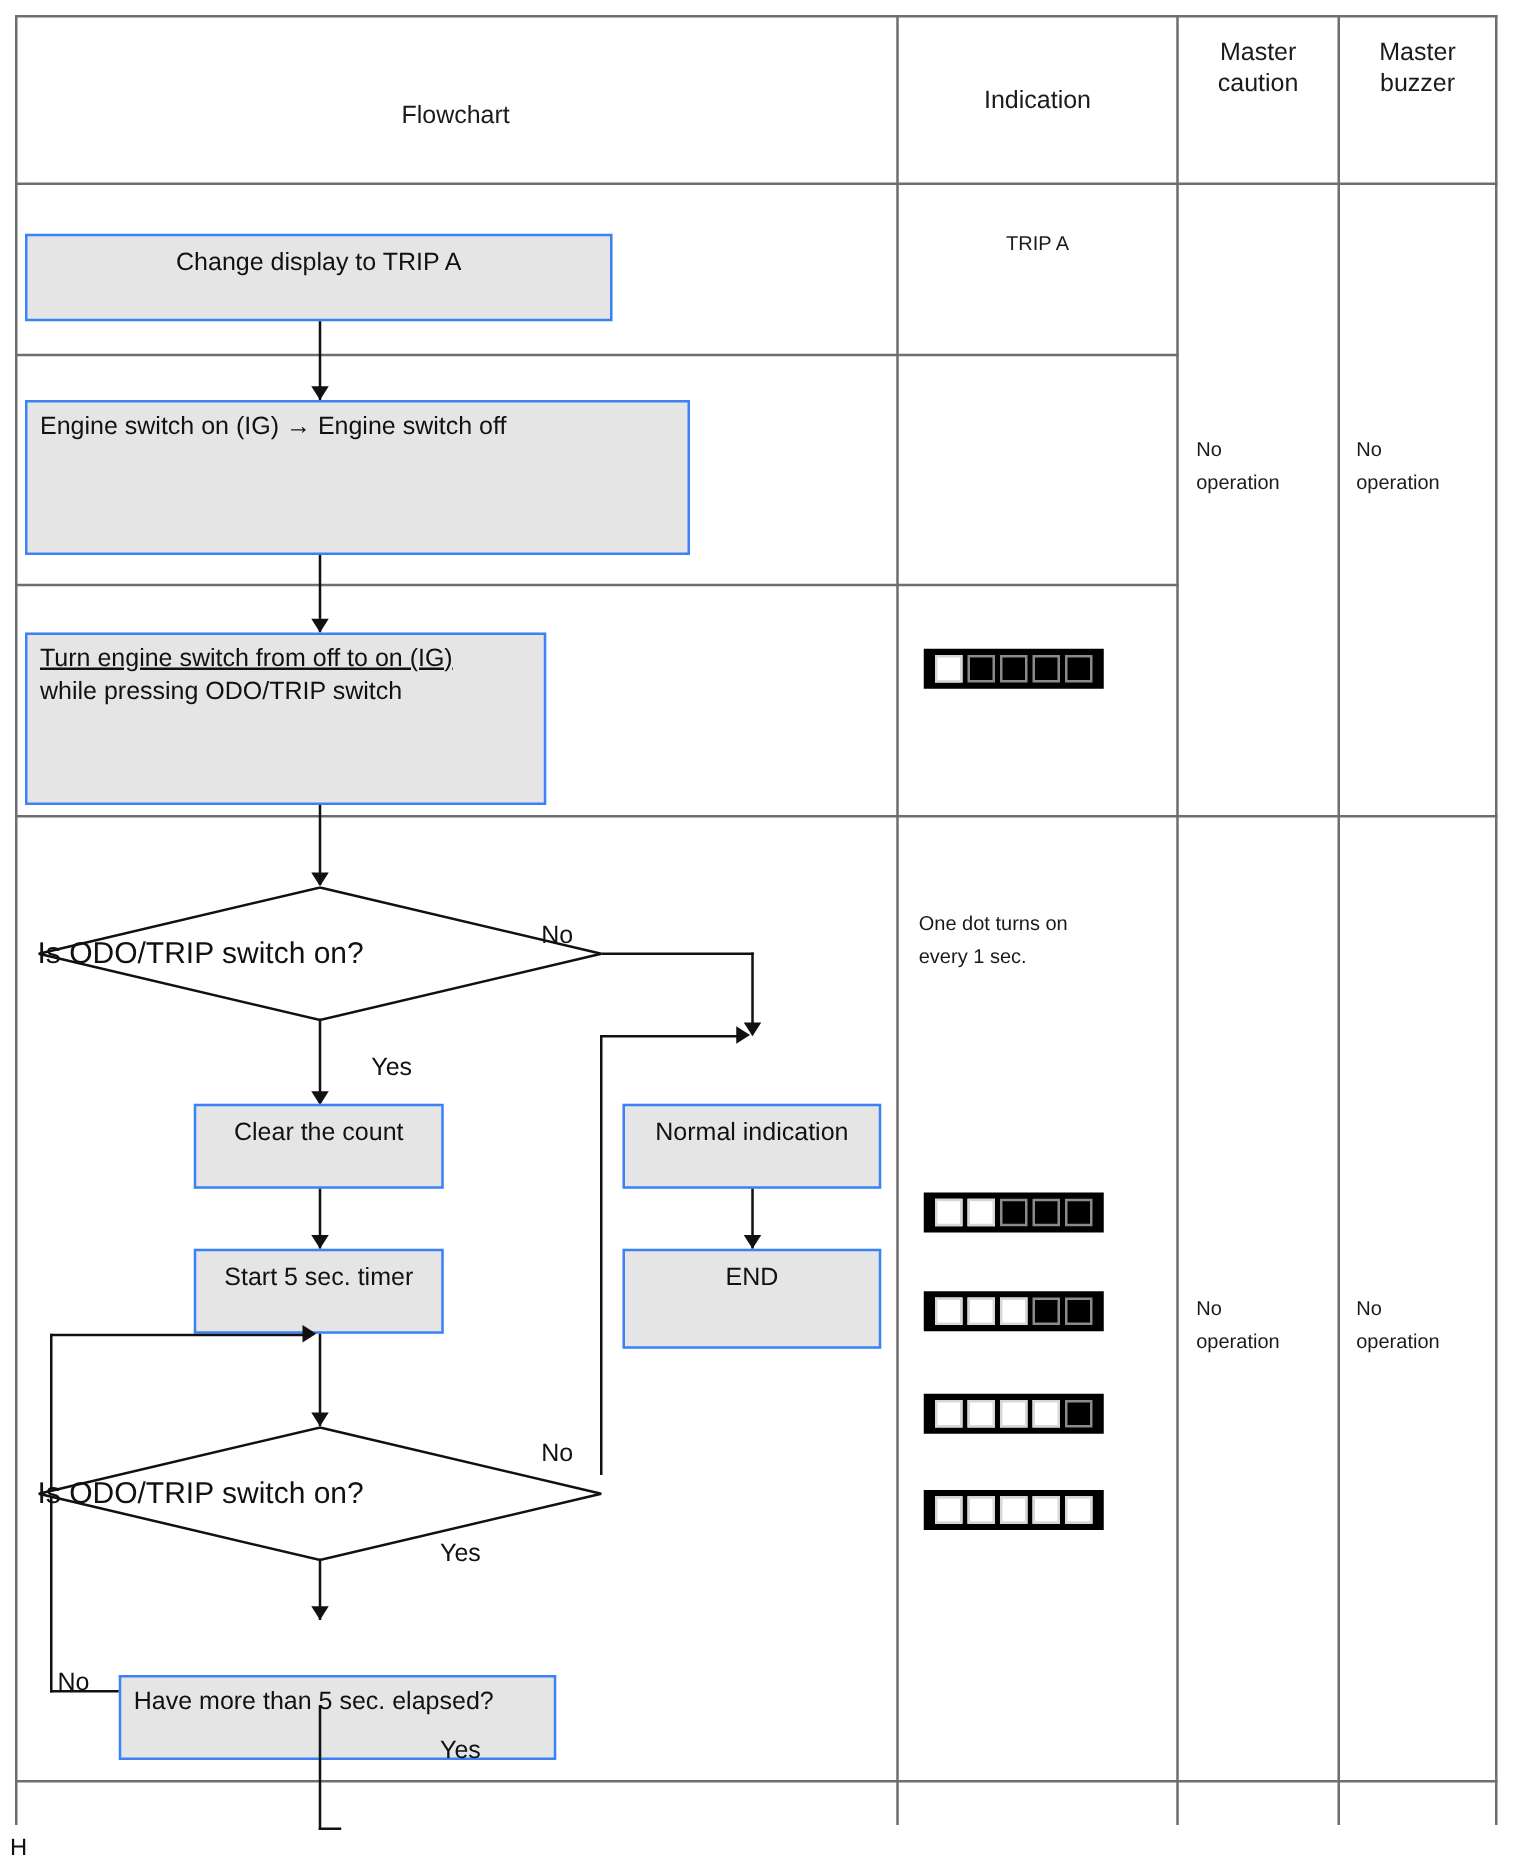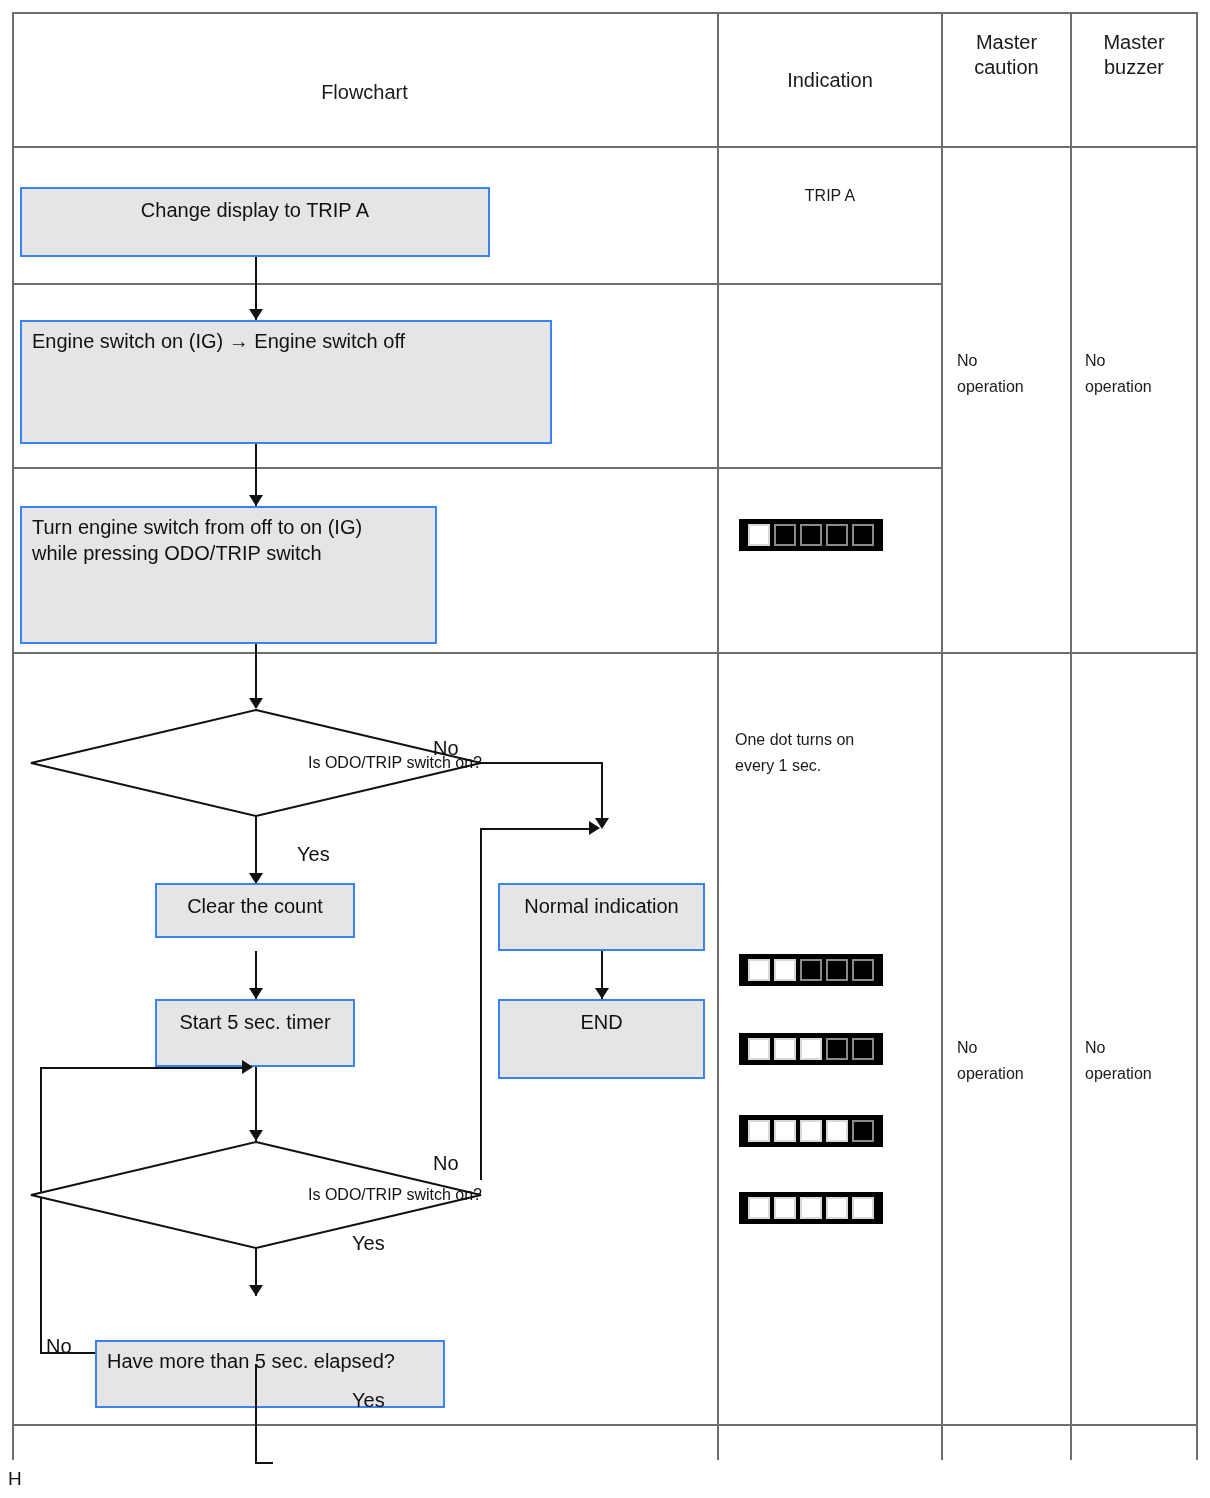--- a/index.html
+++ b/index.html
@@ -88,23 +88,23 @@
   
   .diamond-wrap {
     position: absolute;
   }
   .diamond-wrap svg {
     display: block;
   }
   .diamond-label {
     position: absolute;
     left: 0; right: 0;
-    font-size: 16px;
+    font-size: 24px;
     line-height: 24px;
-    text-align: right;
+    text-align: left;
     color: #111111;
   }
 
   
   .conn {
     position: absolute;
     background: #111111;
   }
   .conn.h { height: 2px; }
   .conn.v { width: 2px; }
@@ -266,21 +266,21 @@
     <div class="arrow-down" style="left:237px; top:297px;"></div>
 
     <div class="pbox lefttop" style="left:8px; top:308px; width:532px; height:124px;">
       <span>Engine switch on (IG) → Engine switch off</span>
     </div>
     <div class="conn v" style="left:243px; top:432px; height:62px;"></div>
     <div class="arrow-down" style="left:237px; top:483px;"></div>
 
     <div class="pbox lefttop" style="left:8px; top:494px; width:417px; height:138px;">
       <span>
-        <span style="display:block;">Turn engine switch from off to on (IG)</span>
+        <span style="display:block;text-decoration:underline;">Turn engine switch from off to on (IG)</span>
         <span style="display:block;">while pressing ODO/TRIP switch</span>
       </span>
     </div>
     <div class="conn v" style="left:243px; top:632px; height:64px;"></div>
     <div class="arrow-down" style="left:237px; top:686px;"></div>
 
     <div class="diamond-wrap" style="left:18px; top:697px; width:452px; height:108px;">
       <svg width="452" height="108" viewBox="0 0 452 108">
         <polygon points="226,1 451,54 226,107 1,54" fill="#ffffff" stroke="#111111" stroke-width="2"></polygon>
       </svg>
@@ -289,21 +289,21 @@
     <div class="blabel" style="left:421px; top:724px;">No</div>
     <div class="blabel" style="left:285px; top:830px;">Yes</div>
 
     <div class="conn h" style="left:469px; top:750px; width:122px;"></div>
     <div class="conn v" style="left:589px; top:750px; height:64px;"></div>
     <div class="arrow-down" style="left:583px; top:806px;"></div>
 
     <div class="conn v" style="left:243px; top:803px; height:68px;"></div>
     <div class="arrow-down" style="left:237px; top:861px;"></div>
 
-    <div class="pbox center" style="left:143px; top:871px; width:200px; height:55px;">
+    <div class="pbox center" style="left:143px; top:871px; width:200px; height:68px;">
       <span>Clear the count</span>
     </div>
     <div class="conn v" style="left:243px; top:939px; height:48px;"></div>
     <div class="arrow-down" style="left:237px; top:976px;"></div>
 
     <div class="pbox center" style="left:143px; top:987px; width:200px; height:68px;">
       <span>Start 5 sec. timer</span>
     </div>
 
     <div class="pbox center" style="left:486px; top:871px; width:207px; height:68px;">

